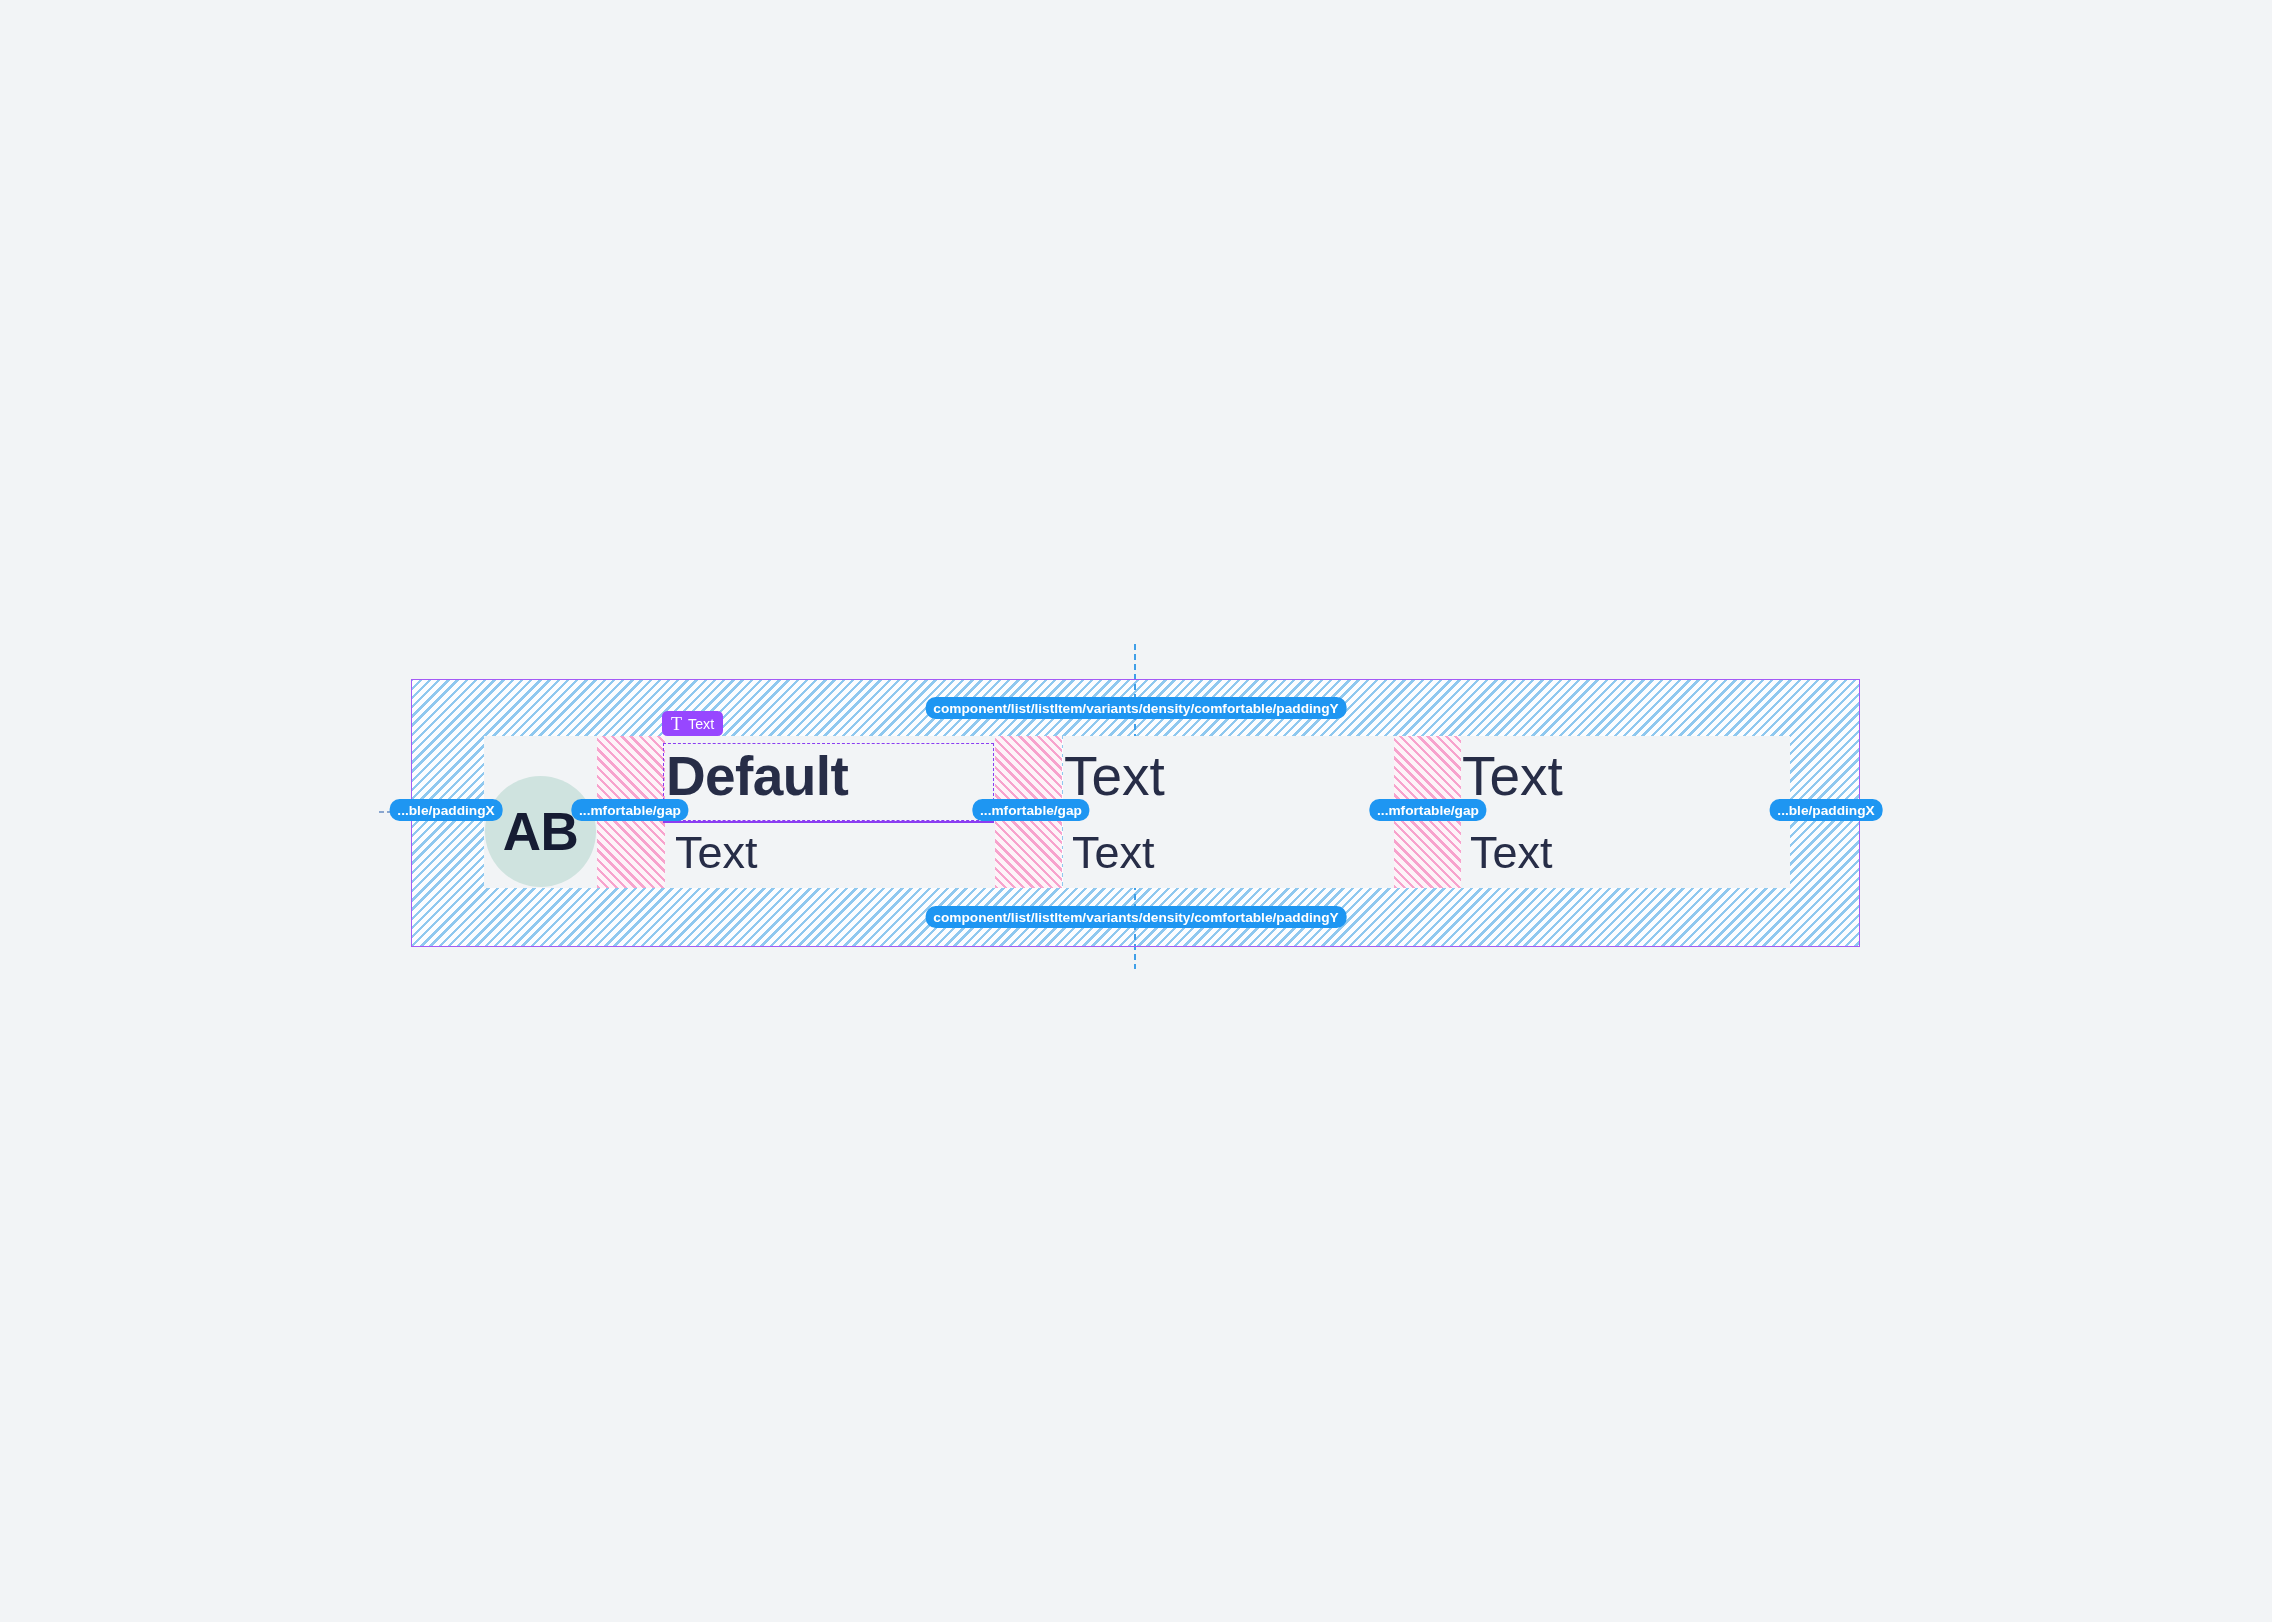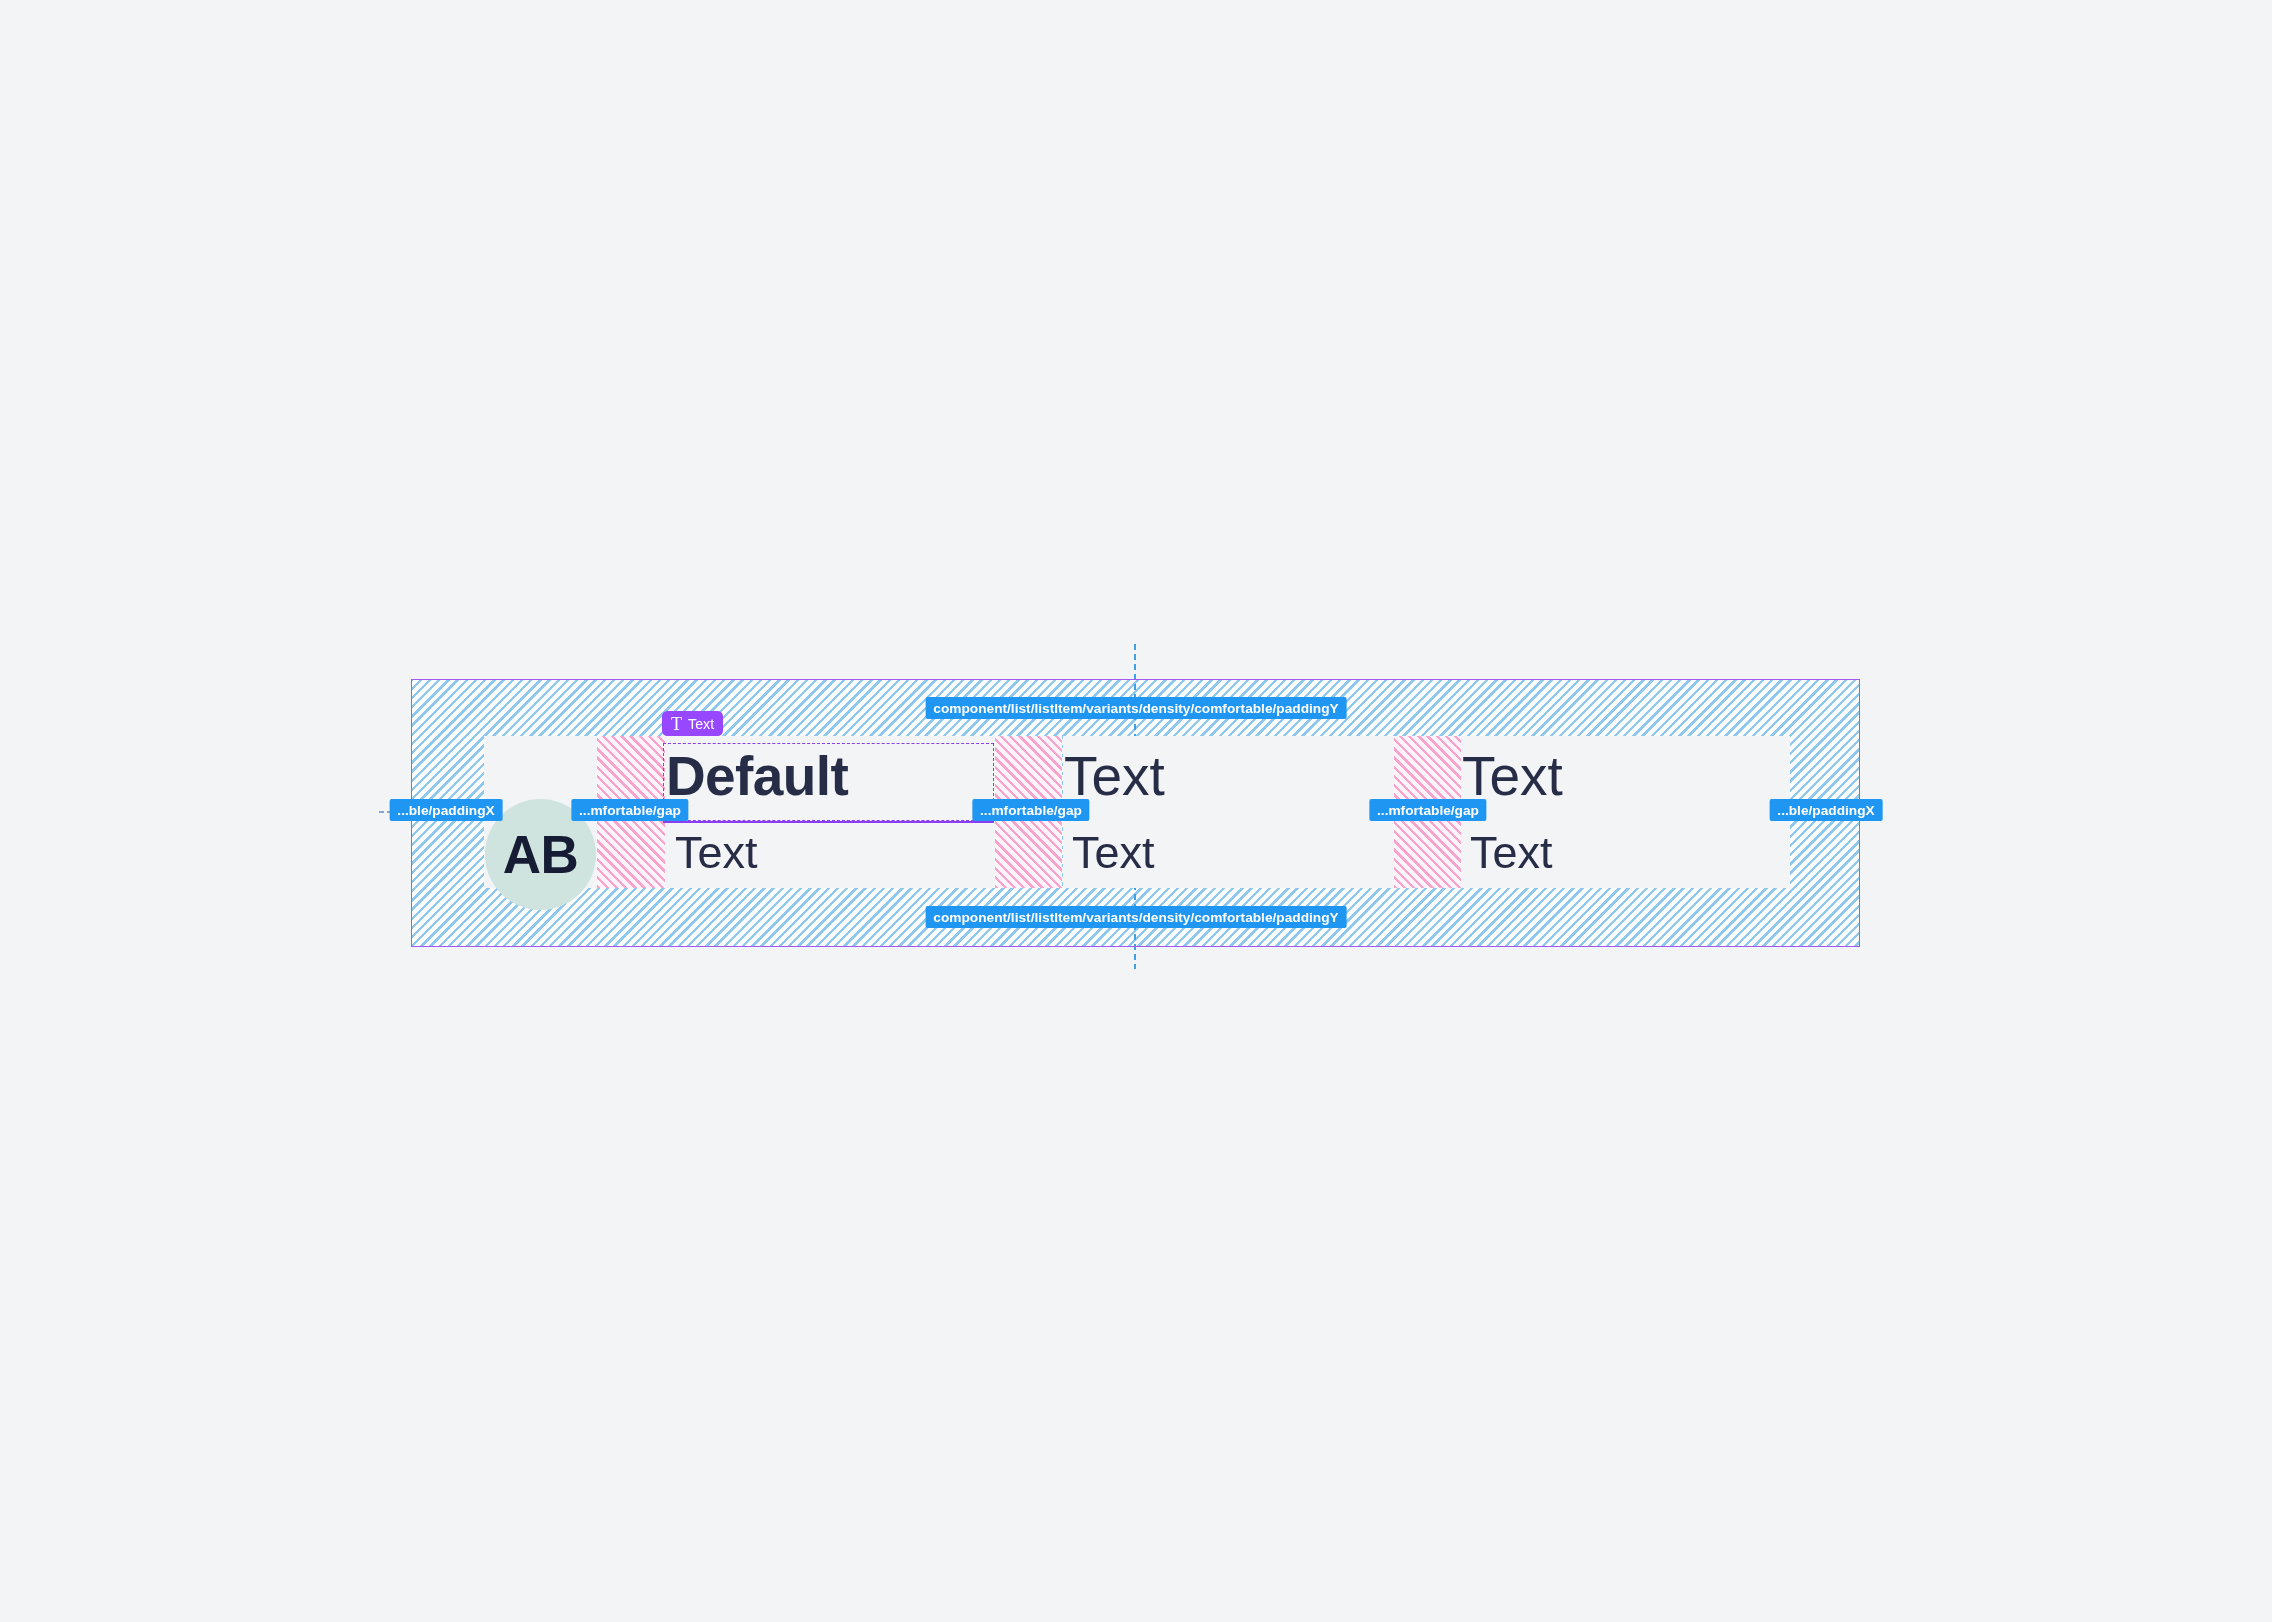--- a/index.html
+++ b/index.html
@@ -39,21 +39,21 @@
   .gap-3{left:1394px;width:67px;}
 
   
   .cell{top:736px;height:152px;background:#f2f4f6;z-index:3;}
   .cell-avatar{left:484px;width:113px;}
   .cell-2{left:665px;width:330px;}
   .cell-3{left:1063px;width:331px;}
   .cell-4{left:1461px;width:329px;}
 
   .avatar{
-    left:485px;top:799px;width:111px;height:111px;border-radius:50%;
+    left:485px;top:776px;width:111px;height:111px;border-radius:50%;
     background:#cfe3df;z-index:4;
     display:flex;align-items:center;justify-content:center;
     font-size:53px;font-weight:600;color:#161c33;letter-spacing:-0.6px;
   }
 
   .t-line{z-index:4;color:#272d47;line-height:1;white-space:nowrap;}
   .t-primary{top:749px;font-size:55px;font-weight:400;}
   .t-primary.bold{font-weight:700;letter-spacing:-0.6px;text-align:center;}
   .t-secondary{top:830px;font-size:45px;font-weight:400;}
 
@@ -72,21 +72,21 @@
     background:#9747ff;border-radius:5.3px;
     display:inline-flex;align-items:center;gap:6px;padding:0 9px;
     color:#ffffff;
   }
   .node-badge .glyph{font-family:"Liberation Serif", serif;font-size:18px;line-height:1;}
   .node-badge .lbl{font-size:14.3px;font-weight:400;}
 
   
   .pill{
     height:22px;z-index:7;
-    background:#1e96f2;border-radius:2px;
+    background:#1e96f2;border-radius:10px;
     display:inline-flex;align-items:center;padding:0 7.7px;
     color:#ffffff;font-size:13.7px;font-weight:700;white-space:nowrap;
     transform:translateX(-50%);
   }
   .pill-top{left:1136px;top:697px;}
   .pill-bottom{left:1136px;top:906px;}
   .pill-padx-left{left:446px;top:799px;}
   .pill-padx-right{left:1826px;top:799px;}
   .pill-gap-1{left:630px;top:799px;}
   .pill-gap-2{left:1031px;top:799px;}

